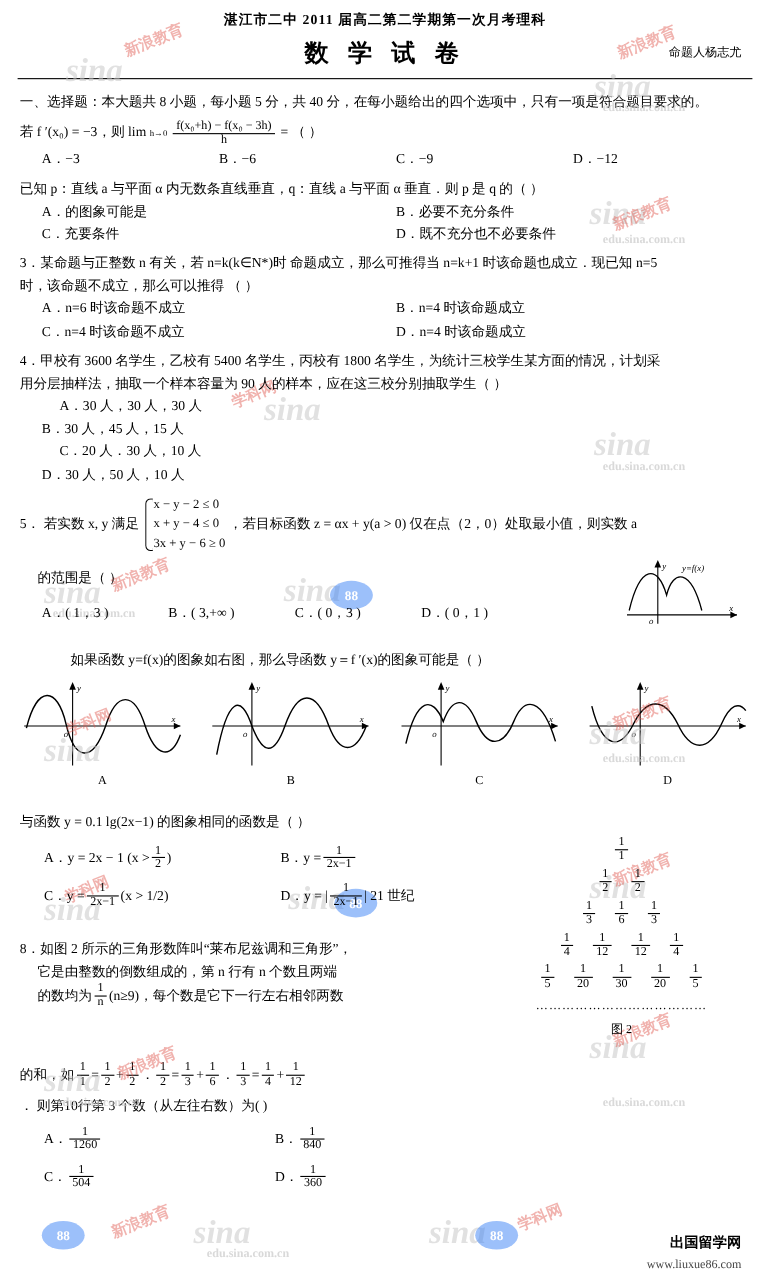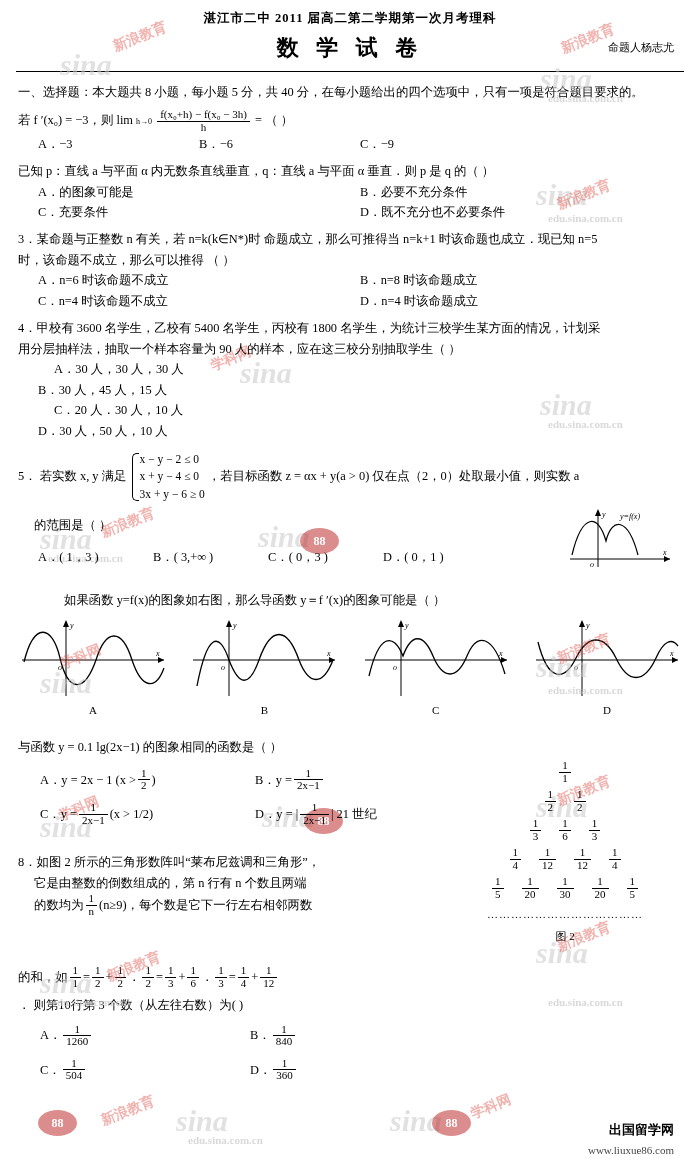--- a/index.html
+++ b/index.html
@@ -38,21 +38,21 @@
   .trirow{display:flex;justify-content:center;gap:14px;margin-bottom:5px;}
   .figcap{text-align:center;font-size:11px;margin-top:3px;}
   .sitecn{position:absolute;right:26px;bottom:22px;font-size:13px;font-weight:bold;}
   .siteurl{position:absolute;right:26px;bottom:5px;font-size:11px;color:#444;}
   
   .wm{position:absolute;pointer-events:none;user-select:none;opacity:.30;font-weight:bold;color:#d24;white-space:nowrap;}
   .wm.sina{color:#c9c9c9;font-size:30px;font-style:italic;opacity:.55;}
   .wm.edu{color:#c9c9c9;font-size:11px;opacity:.7;}
   .wm.red{color:#e0574d;font-size:14px;opacity:.45;}
   .wm.rot{transform:rotate(-22deg);}
-  .badge{position:absolute;width:39px;height:26px;border-radius:50%;background:#b91c1c;color:#fff;font-size:12px;font-weight:bold;display:flex;align-items:center;justify-content:center;opacity:.5;}
+  .badge{position:absolute;width:39px;height:26px;border-radius:50%;background:#3b82f6;color:#fff;font-size:12px;font-weight:bold;display:flex;align-items:center;justify-content:center;opacity:.5;}
 </style>
 </head>
 <body>
 
 <div class="page">
 
   <div class="wm sina" style="left:60px;top:48px;">sina</div>
   <div class="wm red rot" style="left:112px;top:28px;">新浪教育</div>
   <div class="wm sina" style="left:540px;top:62px;">sina</div>
   <div class="wm edu" style="left:548px;top:92px;">edu.sina.com.cn</div>
@@ -110,39 +110,40 @@
       </span>
       <span class="frac">
         <span class="n">f(x₀+h) − f(x₀ − 3h)</span>
         <span class="d">h</span>
       </span>
       <span>= （     ）</span>
       <div class="opts">
         <span class="opt">A．−3</span>
         <span class="opt">B．−6</span>
         <span class="opt">C．−9</span>
+        <span class="opt">D．−12</span>
       </div>
     </div>
 
     <div class="q">
       <span>已知 p：直线 a 与平面 α 内无数条直线垂直，q：直线 a 与平面 α 垂直．则 p 是 q 的（      ）</span>
       <div class="opts">
         <span class="opt w50">A．的图象可能是</span>
         <span class="opt w50">B．必要不充分条件</span>
         <span class="opt w50">C．充要条件</span>
         <span class="opt w50">D．既不充分也不必要条件</span>
       </div>
     </div>
 
     <div class="q">
       <div><span>3．</span><span>某命题与正整数 n 有关，若 n=k(k∈N*)时 命题成立，那么可推得当 n=k+1 时该命题也成立．现已知 n=5</span></div>
       <div>时，该命题不成立，那么可以推得 （      ）</div>
       <div class="opts">
         <span class="opt w50">A．n=6 时该命题不成立</span>
-        <span class="opt w50">B．n=8 时该命题成立</span>
+        <span class="opt w50">B．n=4 时该命题成立</span>
         <span class="opt w50">C．n=4 时该命题不成立</span>
         <span class="opt w50">D．n=4 时该命题成立</span>
       </div>
     </div>
 
     <div class="q">
       <div><span>4．</span><span>甲校有 3600 名学生，乙校有 5400 名学生，丙校有 1800 名学生，为统计三校学生某方面的情况，计划采</span></div>
       <div>用分层抽样法，抽取一个样本容量为 90 人的样本，应在这三校分别抽取学生（      ）</div>
       <div class="opts">
         <span class="opt w50 indent">A．30 人，30 人，30 人</span>

